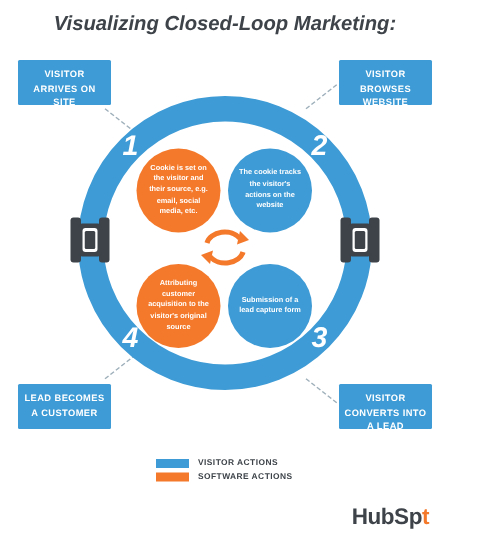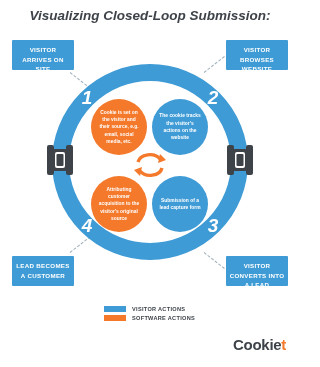--- a/index.html
+++ b/index.html
@@ -111,21 +111,21 @@
     font-size:15px;font-weight:bold;color:#3d4349;
     letter-spacing:-.3px;
   }
   .logo .dot{color:#F4792B;}
 </style>
 </head>
 <body>
 
 <div id="stage">
 
-  <div class="title">Visualizing Closed-Loop Submission:</div>
+  <div class="title">Visualizing Closed-Loop Marketing:</div>
 
   <div class="dash" style="left:70px;top:72px;width:26px;transform:rotate(38deg);transform-origin:left center;"></div>
   <div class="dash" style="left:204px;top:72px;width:26px;transform:rotate(-38deg);transform-origin:left center;"></div>
   <div class="dash" style="left:70px;top:252px;width:26px;transform:rotate(-38deg);transform-origin:left center;"></div>
   <div class="dash" style="left:204px;top:252px;width:26px;transform:rotate(38deg);transform-origin:left center;"></div>
 
   <div class="ring"></div>
 
   <div class="num num-1">1</div>
   <div class="num num-2">2</div>
@@ -176,16 +176,16 @@
       <span class="swatch sw-blue"></span>
       <span class="legend-label">VISITOR ACTIONS</span>
     </div>
     <div class="legend-row">
       <span class="swatch sw-orange"></span>
       <span class="legend-label">SOFTWARE ACTIONS</span>
     </div>
   </div>
 
   <div class="logo">
-    <span>Cookie</span><span class="dot">t</span>
+    <span>HubSp</span><span class="dot">t</span>
   </div>
 
 </div>
 
 </body></html>

